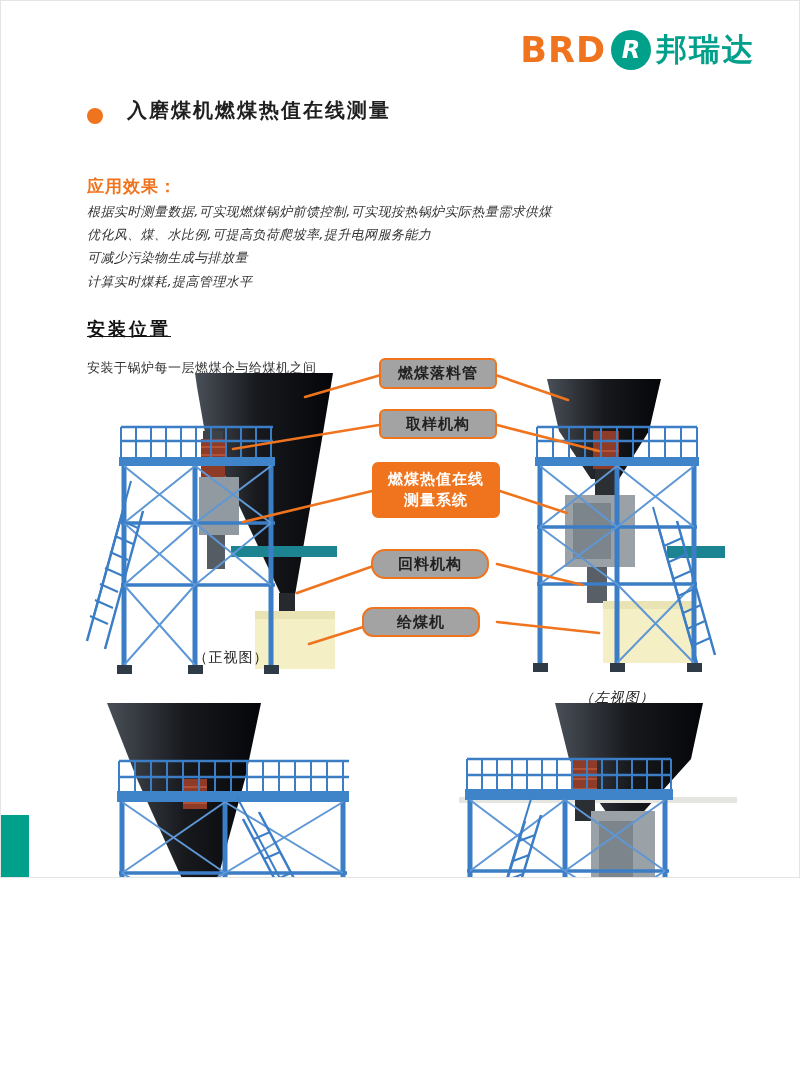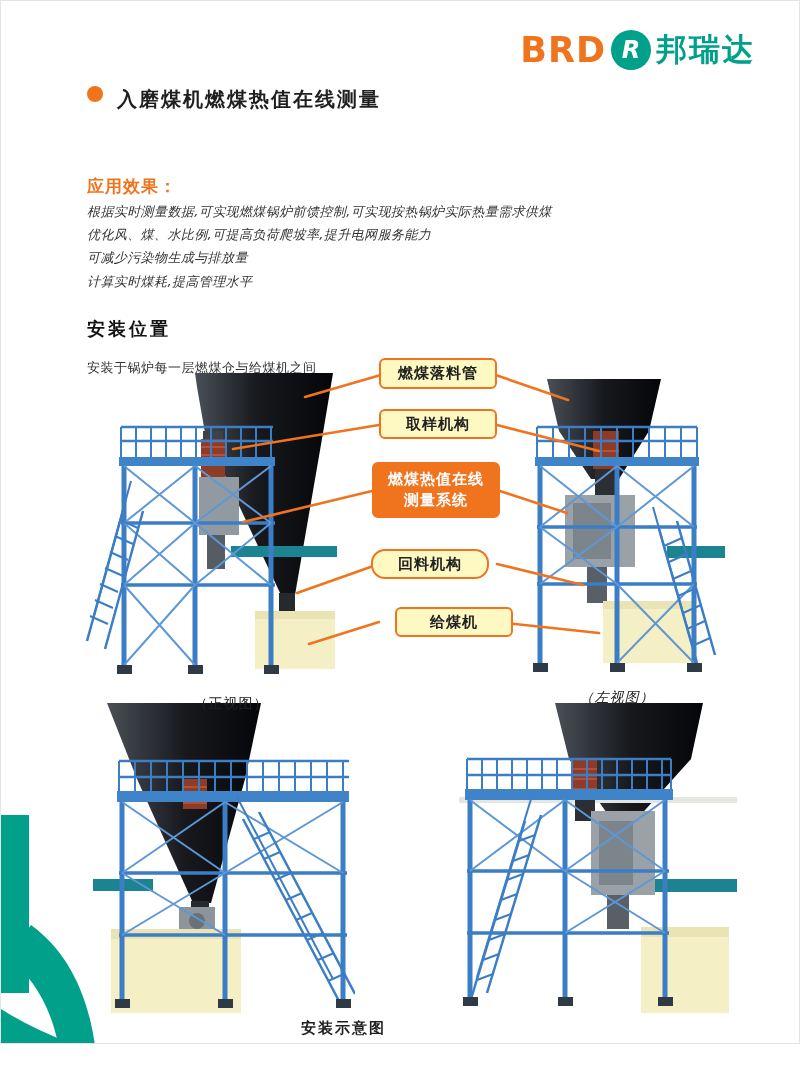--- a/index.html
+++ b/index.html
@@ -1,50 +1,50 @@
 <!DOCTYPE html>
 <html><head>
 <meta charset="utf-8">
 <style>
   * { margin:0; padding:0; box-sizing:border-box; }
   html,body { background:#ffffff; }
   body { font-family:"DejaVu Sans", sans-serif; }
-  .page { position:relative; width:800px; height:1044px; background:#ffffff; border:1px solid #e4e4e4; overflow:hidden; }
+  .page { position:relative; width:800px; height:878px; background:#ffffff; border:1px solid #e4e4e4; overflow:hidden; }
 
   
   .logo { position:absolute; top:28px; right:44px; display:flex; align-items:center; gap:5px; z-index:4; }
   .logo-brd { font-size:35px; font-weight:bold; color:#F0741E; letter-spacing:1px; }
   .logo-circle { width:40px; height:40px; border-radius:50%; background:#00A08B; color:#ffffff;
     display:flex; align-items:center; justify-content:center; font-size:24px; font-weight:bold; font-style:italic; }
   .logo-cn { font-size:31px; font-weight:bold; color:#00A08B; letter-spacing:2px; }
 
   
-  .title-row { position:absolute; left:86px; top:85px; display:flex; align-items:flex-start; gap:14px; }
+  .title-row { position:absolute; left:86px; top:96px; display:flex; align-items:flex-end; gap:24px; }
   .bullet { width:16px; height:16px; border-radius:50%; background:#F0741E; flex:0 0 auto; }
   .title { font-size:20px; font-weight:bold; color:#1f1f1f; letter-spacing:2px; }
   .intro { position:absolute; left:86px; top:140px; font-size:13px; color:#333; letter-spacing:.5px; }
   .effects-heading { position:absolute; left:86px; top:174px; font-size:17px; font-weight:bold; color:#F0741E; letter-spacing:1px; }
   .effects { position:absolute; left:86px; top:199px; font-size:13px; color:#333;font-style:italic; }
   .effects p { line-height:23.2px; letter-spacing:.4px; }
-  .install-heading { position:absolute; left:86px; top:316px; font-size:18px; font-weight:bold; color:#141414; letter-spacing:3px; }
+  .install-heading { position:absolute; left:86px; top:316px; font-size:18px; font-weight:bold; color:#141414; letter-spacing:3px;text-decoration:underline; }
   .install-sub { position:absolute; left:86px; top:358px; font-size:13px; color:#333; letter-spacing:.5px; }
 
   
   .label { position:absolute; display:flex; align-items:center; justify-content:center; text-align:center;
     font-size:15px; font-weight:bold; color:#222; letter-spacing:1px;
-    background:#fef9c3; border:2px solid #F0741E; border-radius:6px; z-index:3; }
+    background:#a3a3a3; border:2px solid #F0741E; border-radius:6px; z-index:3; }
   .label-filled { background:#F0741E; border-color:#F0741E; color:#fff; flex-direction:column; line-height:21px; }
   .lab-drop   { left:378px; top:357px; width:118px; height:31px; }
   .lab-sample { left:378px; top:408px; width:118px; height:30px; }
   .lab-meas   { left:371px; top:461px; width:128px; height:56px; }
   .lab-return { left:370px; top:548px; width:118px; height:30px;border-radius:14px; }
-  .lab-feeder { left:394px; top:606px; width:118px; height:30px; }
+  .lab-feeder { left:361px; top:606px; width:118px; height:30px;border-radius:11px; }
 
   .caption { position:absolute; font-size:14px; color:#222; text-align:center; letter-spacing:1px; z-index:3; }
-  .cap-front { left:156px; top:694px; width:148px; }
+  .cap-front { left:156px; top:648px; width:148px; }
   .cap-side  { left:542px; top:688px; width:148px;font-style:italic; }
   .bottom-caption { position:absolute; left:300px; top:1018px; width:200px; text-align:left;
     font-size:15px; font-weight:bold; color:#1f1f1f; letter-spacing:2px; z-index:3; }
 
   .leader-svg { position:absolute; left:0; top:0; z-index:2; pointer-events:none; }
   .machine { position:absolute; z-index:1; }
   .decor { position:absolute; left:0; top:806px; z-index:0; }
 </style>
 </head>
 <body>

